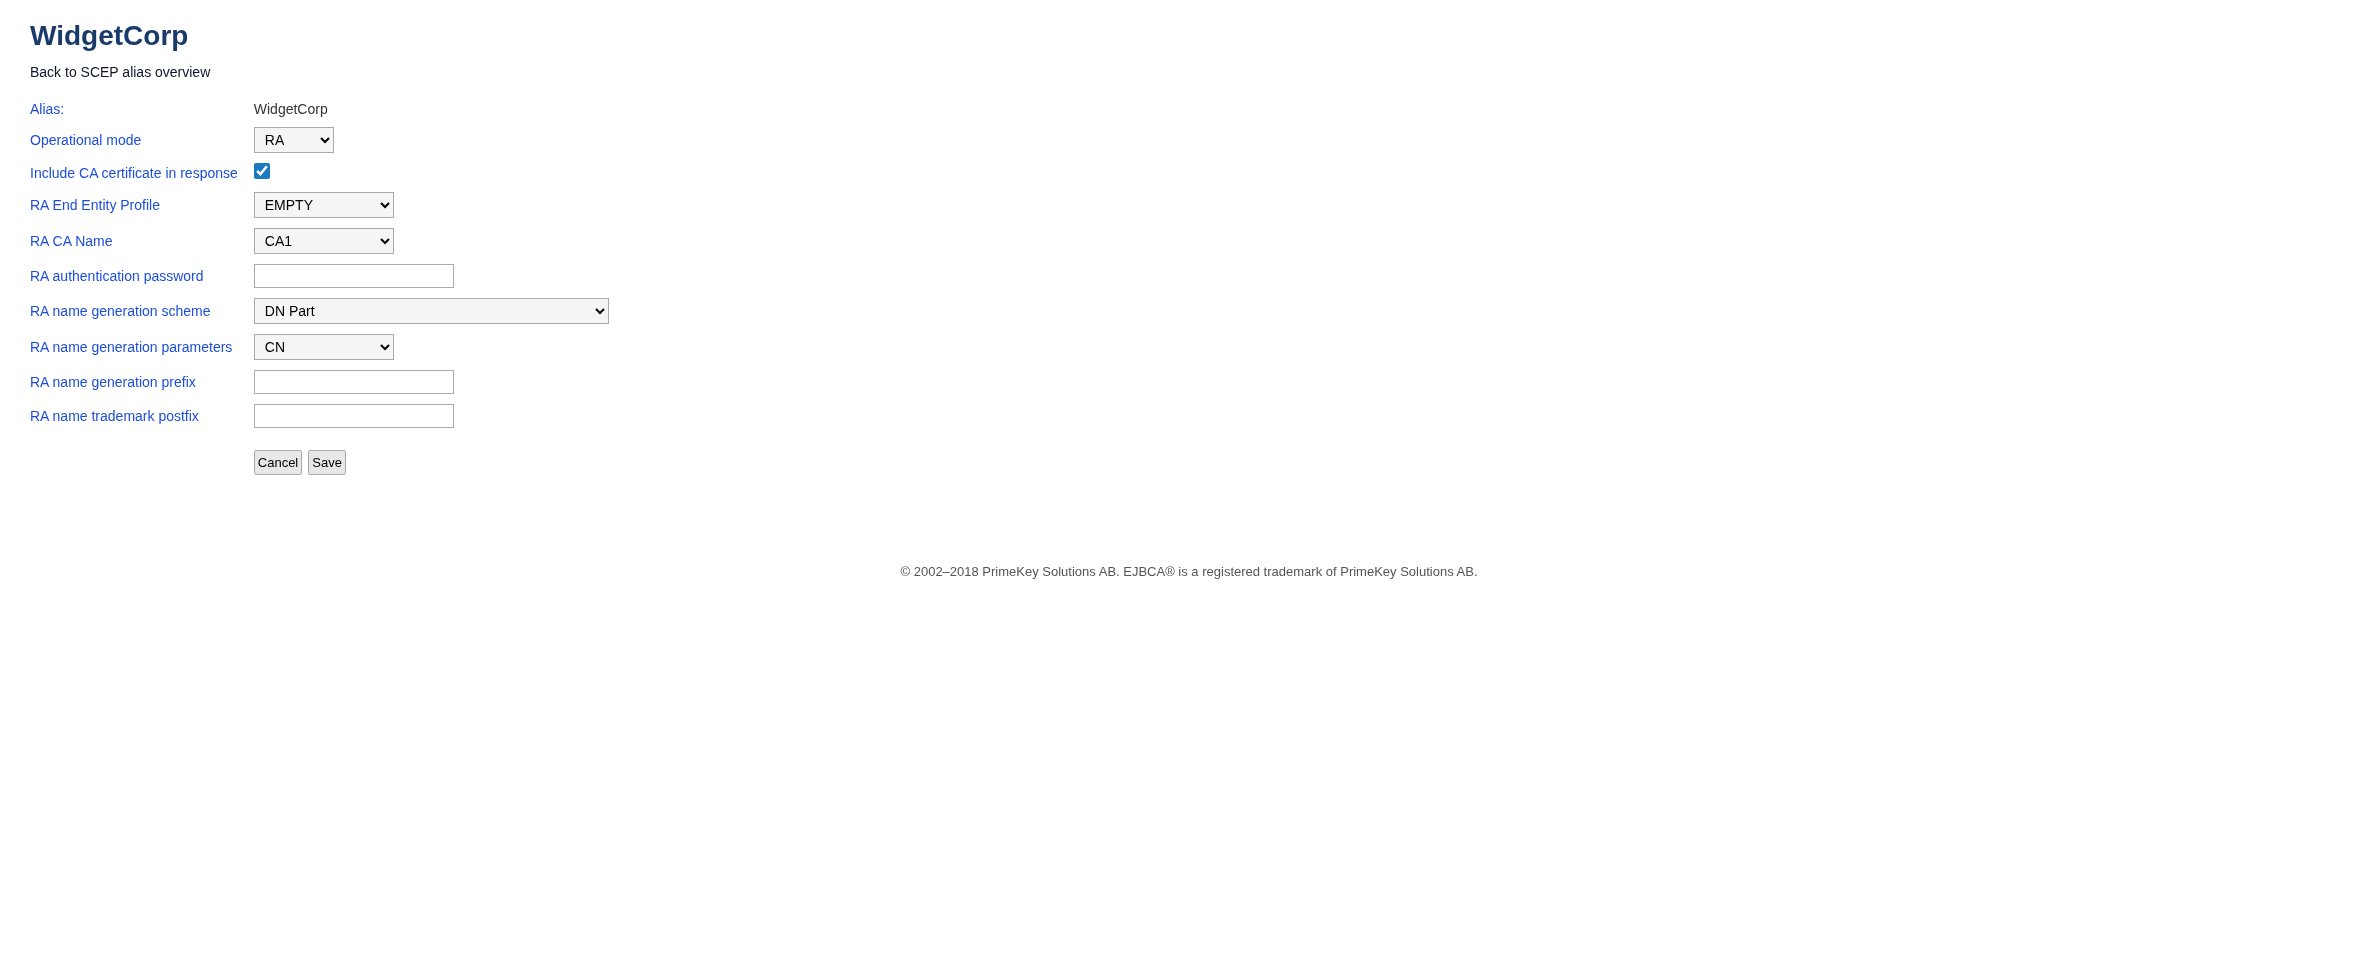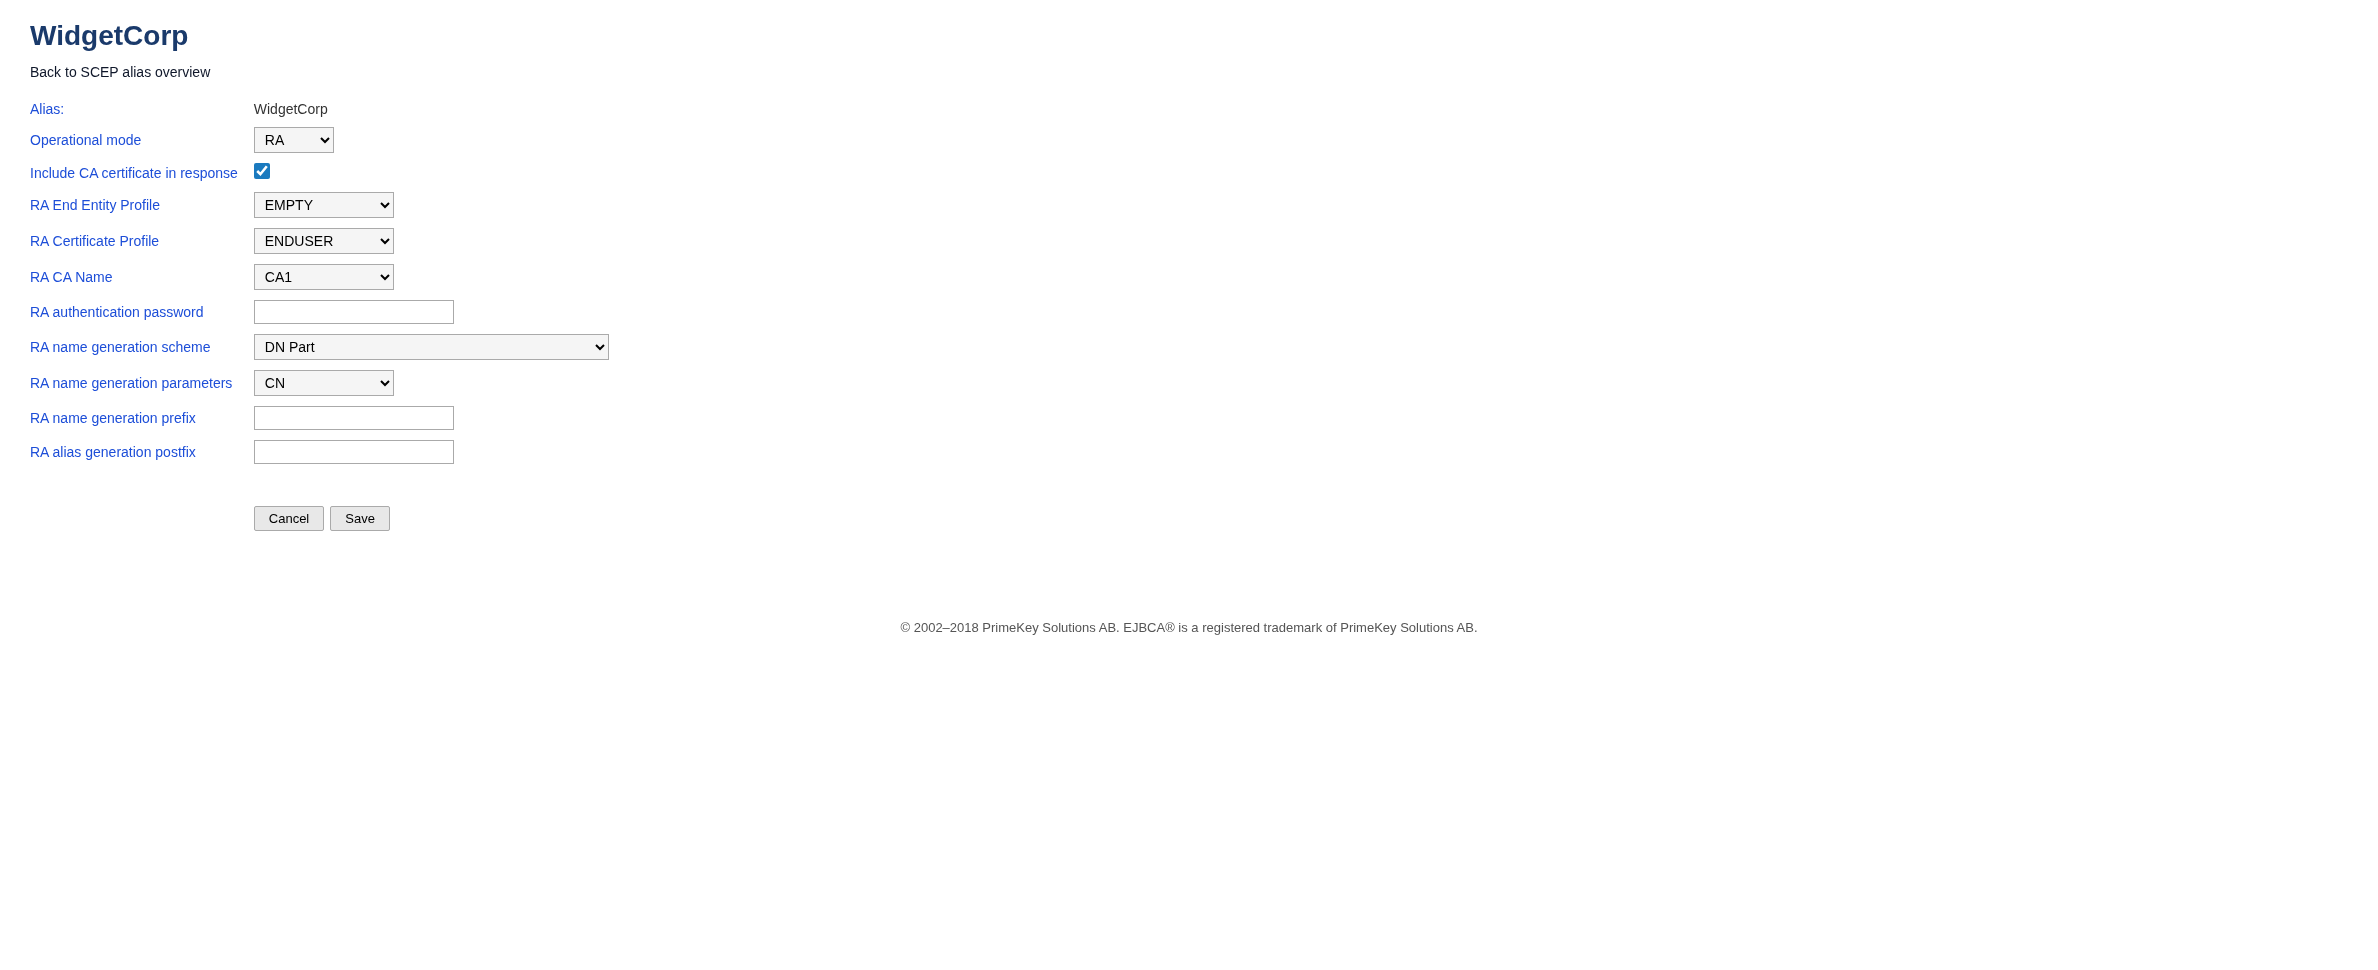--- a/index.html
+++ b/index.html
@@ -90,27 +90,26 @@
       width: 80px;
     }
 
     .button-row {
       margin-top: 12px;
       display: flex;
       gap: 6px;
     }
 
     button {
-      padding: 4px 14px;
+      padding: 4px 3px;
       font-size: 13px;
       border: 1px solid #aaaaaa;
       background-color: #e8e8e8;
       cursor: pointer;
       border-radius: 2px;
-      margin-top: 20px;
     }
 
     .footer {
       margin-top: 84px;
       text-align: center;
       font-size: 13px;
       color: #555555;
     }
   </style>
 </head>
@@ -143,28 +142,20 @@
     </tr>
     <tr>
       <td>RA End Entity Profile</td>
       <td>
         <select class="medium-select">
           <option>EMPTY</option>
         </select>
       </td>
     </tr>
     <tr>
-      <td>RA Certificate Profile</td>
-      <td>
-        <select class="medium-select">
-          <option>ENDUSER</option>
-        </select>
-      </td>
-    </tr>
-    <tr>
       <td>RA CA Name</td>
       <td>
         <select class="medium-select">
           <option>CA1</option>
         </select>
       </td>
     </tr>
     <tr>
       <td>RA authentication password</td>
       <td>
@@ -193,21 +184,21 @@
         </select>
       </td>
     </tr>
     <tr>
       <td>RA name generation prefix</td>
       <td>
         <input type="text" value="" style="">
       </td>
     </tr>
     <tr>
-      <td>RA alias generation postfix</td>
+      <td>RA name trademark postfix</td>
       <td>
         <input type="text" value="" style="">
       </td>
     </tr>
     <tr>
       <td></td>
       <td>
         <div class="button-row">
           <button>Cancel</button>
           <button>Save</button>

